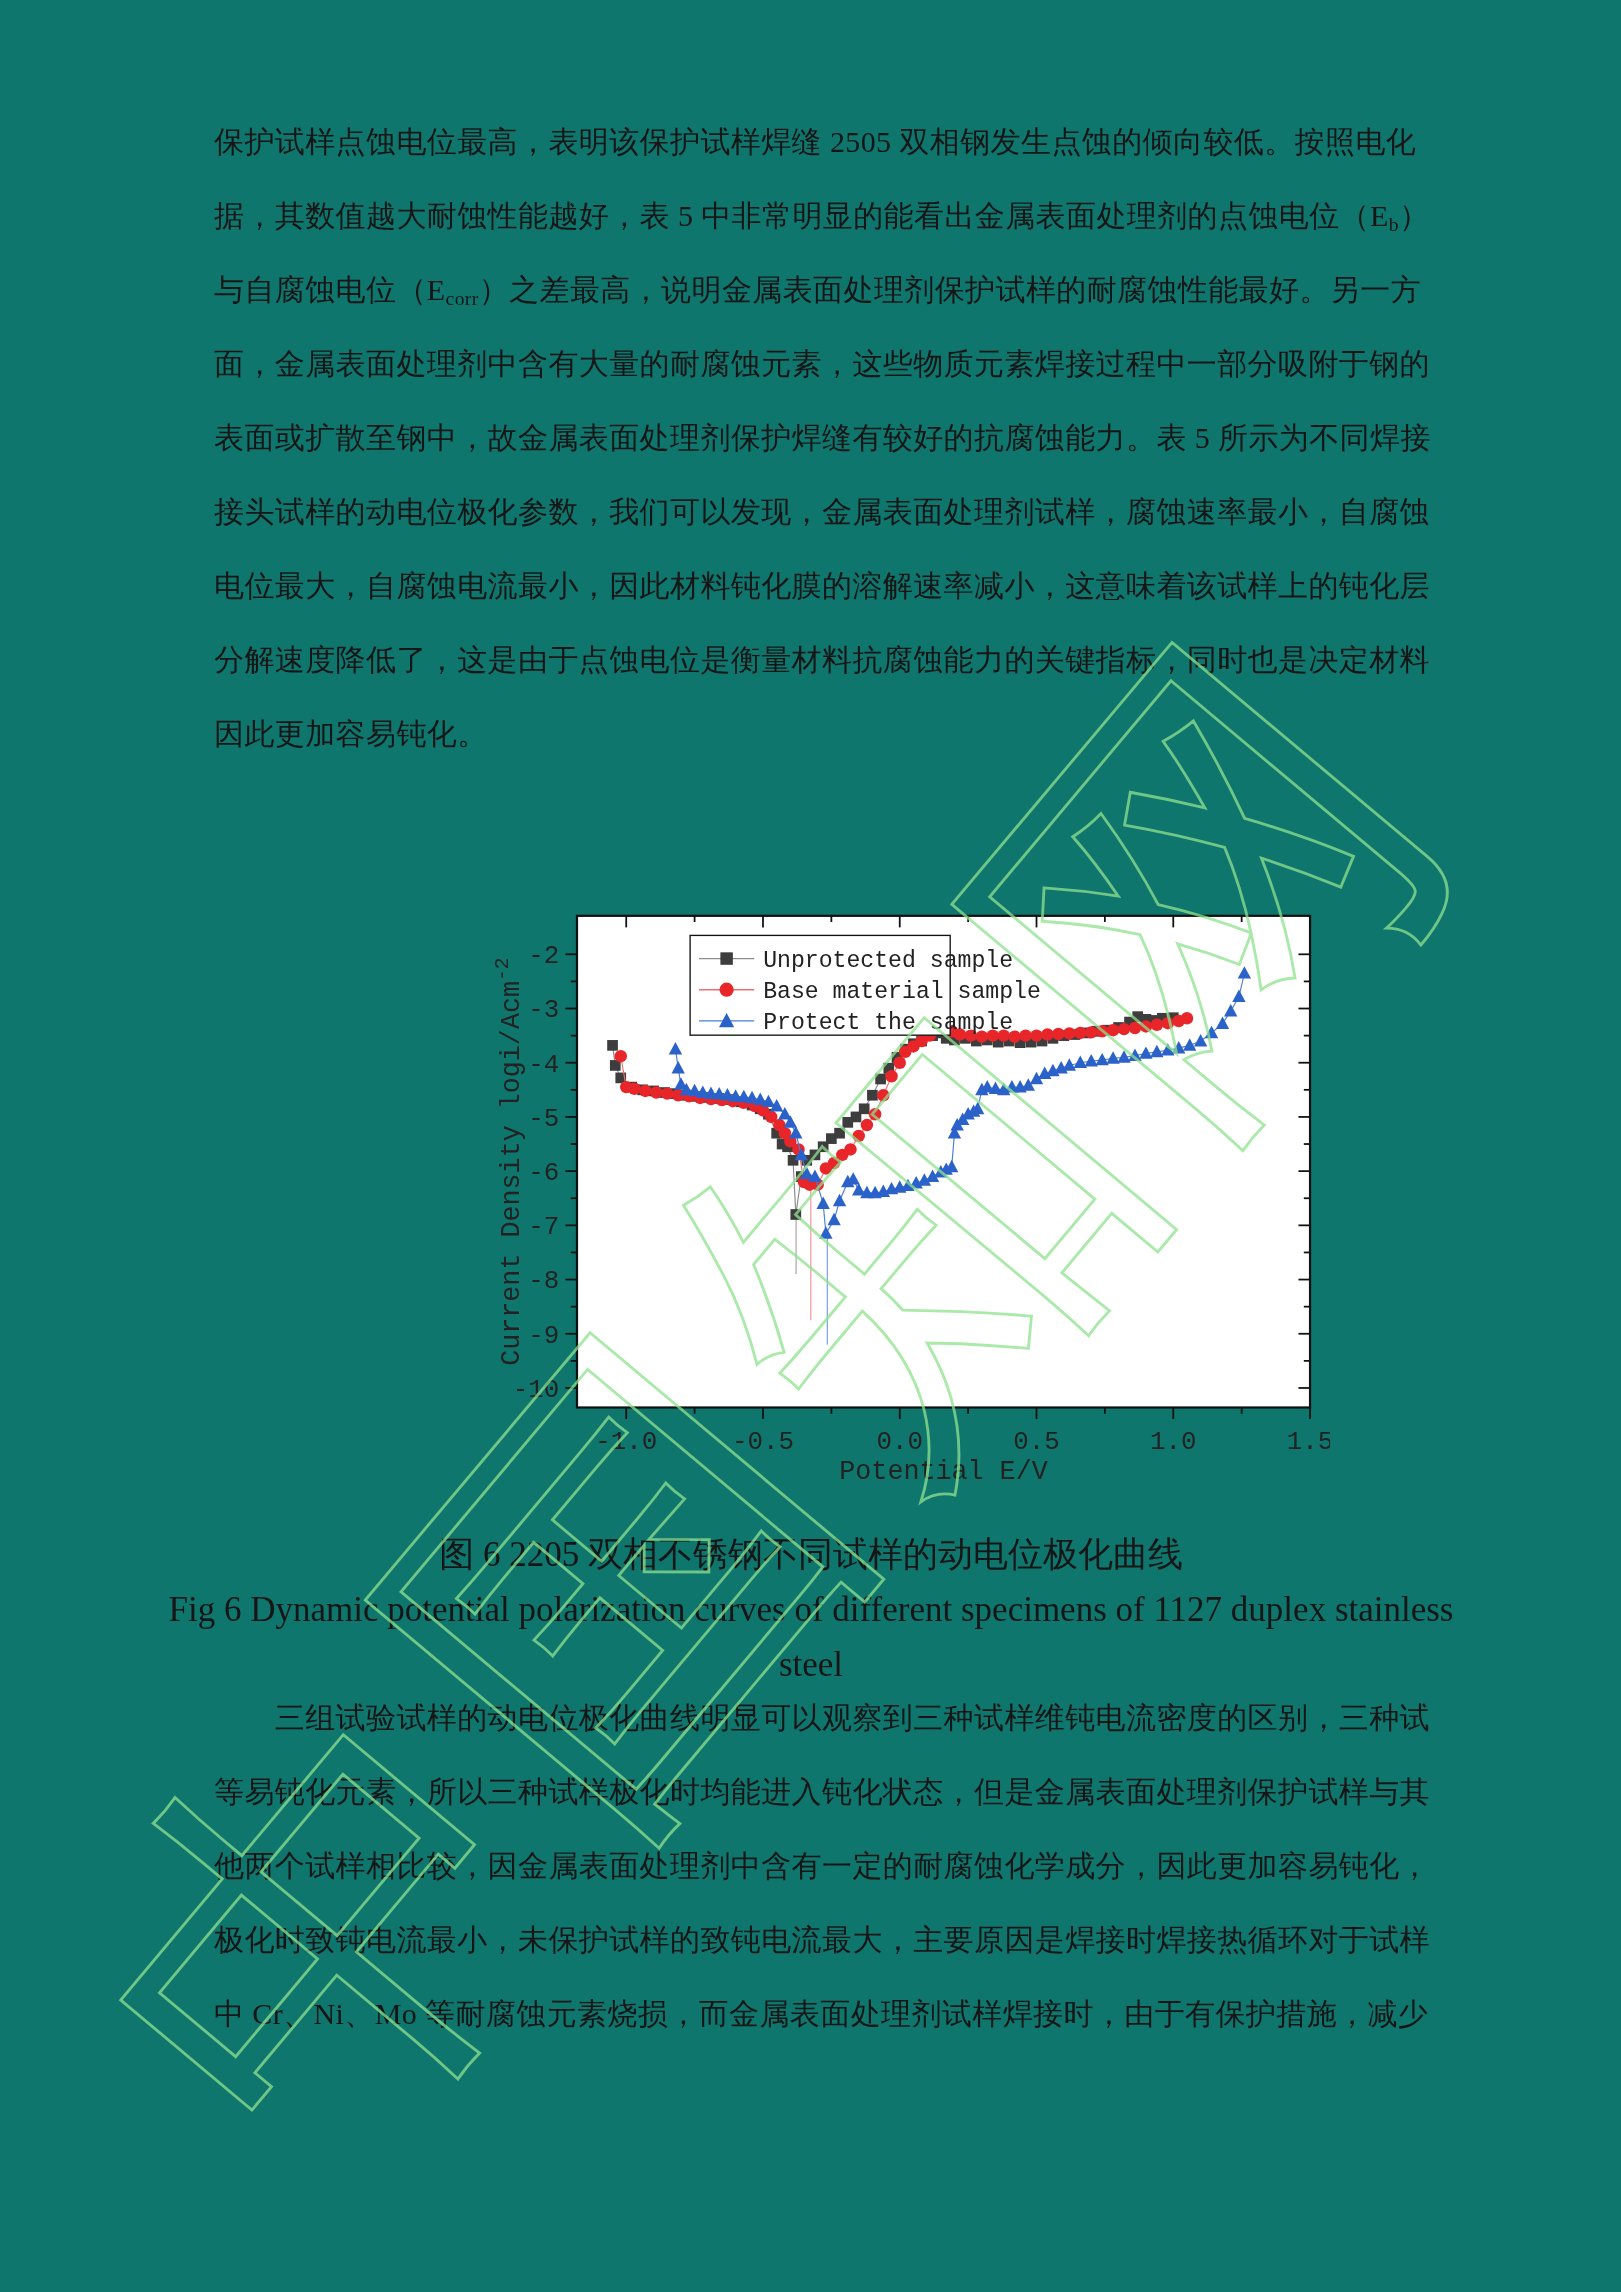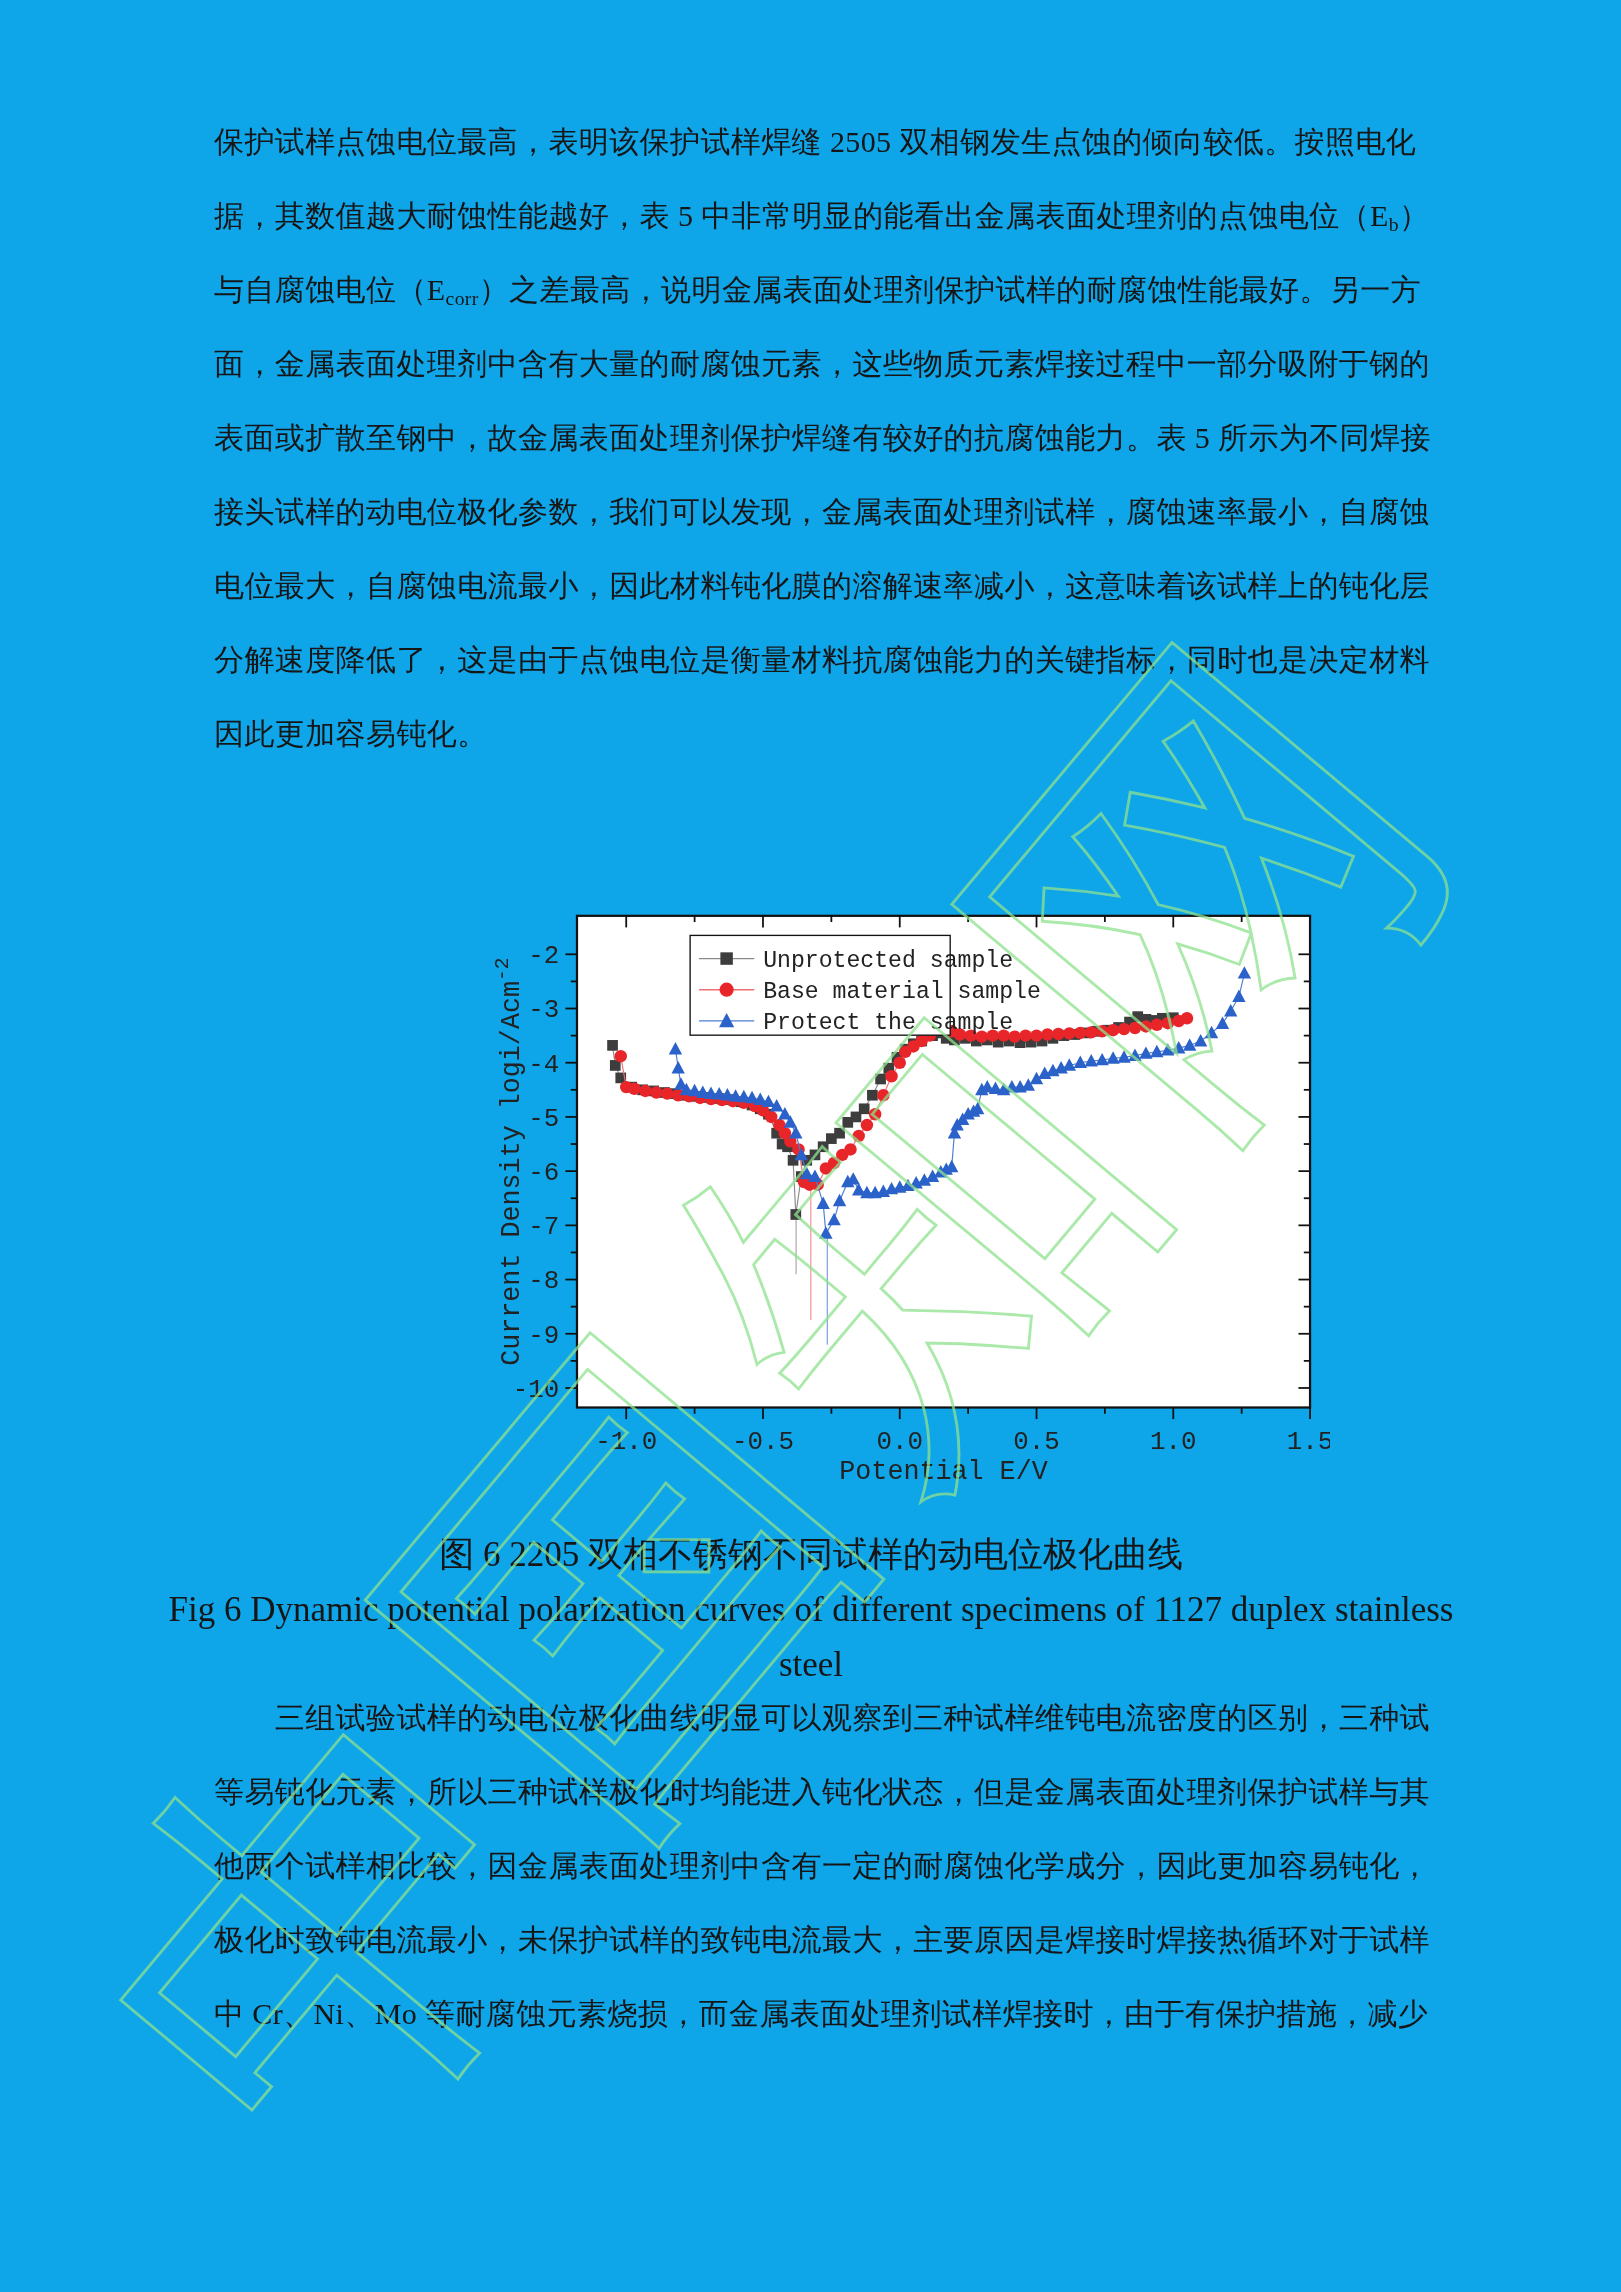--- a/index.html
+++ b/index.html
@@ -1,16 +1,16 @@
 <!DOCTYPE html>
 <html style="font-size:14.3px"><head>
 <meta charset="utf-8">
 <style>
   html,body{margin:0;padding:0;background:#e8e8e8;}
-  .page{position:relative;width:1622px;height:2293px;background:#0ea5e9;margin:0 auto;overflow:hidden;
+  .page{position:relative;width:1622px;height:2293px;background:#0f766e;margin:0 auto;overflow:hidden;
         font-family:"Liberation Serif","DejaVu Serif",serif;color:#161616;}
   .textblock{position:absolute;left:214px;right:214px;z-index:1;}
   .textblock .line{font-size:30px;line-height:74px;height:74px;white-space:nowrap;
                    text-align:justify;text-align-last:justify;letter-spacing:0.4px;}
   .textblock .line.short{text-align:left;text-align-last:left;}
   .textblock .line sub{font-size:19.6px;vertical-align:-5.3px;}
   .captions{position:absolute;left:0;right:0;top:1527px;text-align:center;z-index:1;}
   .captions .cap{font-size:35px;line-height:55px;}
   .figure{position:absolute;left:492px;top:898px;width:838px;height:595px;z-index:1;}
   .figure svg{display:block;}

